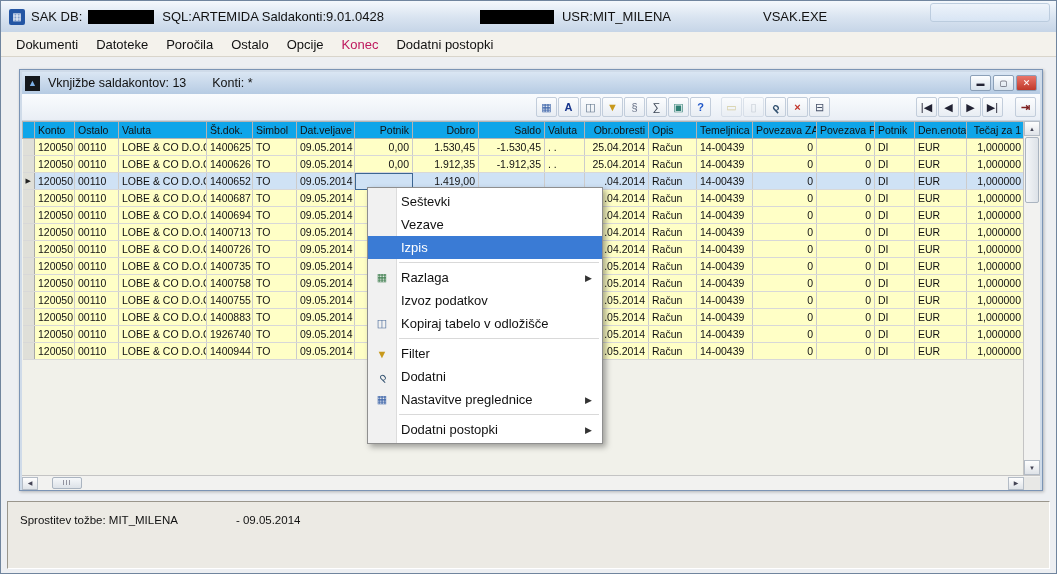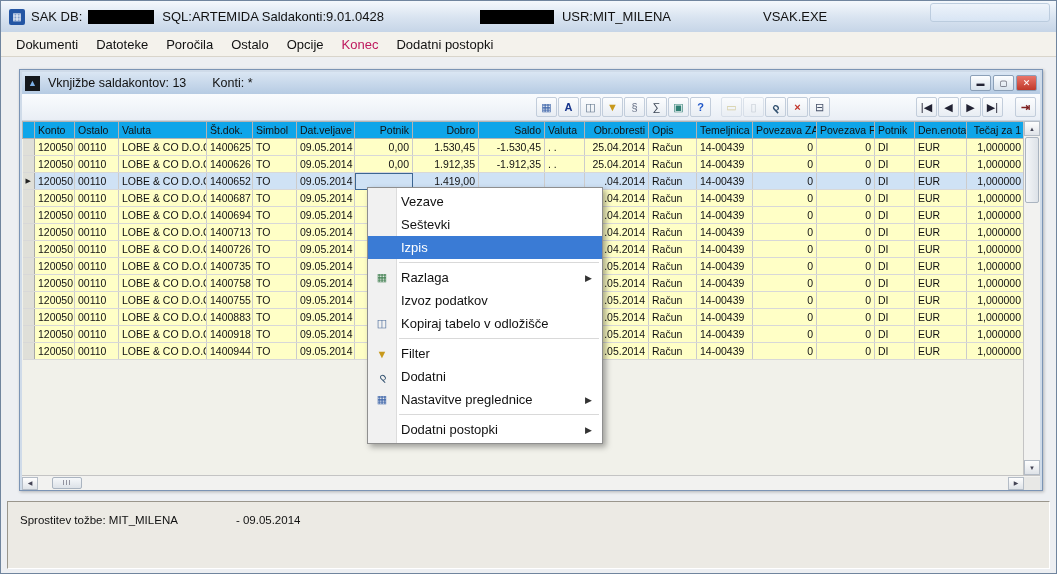--- a/index.html
+++ b/index.html
@@ -458,21 +458,21 @@
                   <td class="r">0</td>
                   <td>DI</td>
                   <td>EUR</td>
                   <td class="r">1,000000</td>
                 </tr>
                 <tr>
                   <td class="mk"></td>
                   <td>120050</td>
                   <td>00110</td>
                   <td>LOBE &amp; CO D.O.O.</td>
-                  <td>1400918</td>
+                  <td>1926740</td>
                   <td>TO</td>
                   <td>09.05.2014</td>
                   <td class="r"></td>
                   <td class="r"></td>
                   <td class="r"></td>
                   <td></td>
                   <td class="r">.05.2014</td>
                   <td>Račun</td>
                   <td>14-00439</td>
                   <td class="r">0</td>
@@ -527,26 +527,26 @@
         <span>Sprostitev tožbe: MIT_MILENA</span>
         <span class="sp-date">- 09.05.2014</span>
       </div>
     </div>
 
   </div>
 
   <div class="cmenu">
       <div class="cm-item">
         <span class="cm-ic"></span>
+        <span class="cm-lb">Seštevki</span>
+        <span class="cm-ar"></span>
+      </div>
+      <div class="cm-item">
+        <span class="cm-ic"></span>
         <span class="cm-lb">Vezave</span>
-        <span class="cm-ar"></span>
-      </div>
-      <div class="cm-item">
-        <span class="cm-ic"></span>
-        <span class="cm-lb">Seštevki</span>
         <span class="cm-ar"></span>
       </div>
       <div class="cm-item hl">
         <span class="cm-ic"></span>
         <span class="cm-lb">Izpis</span>
         <span class="cm-ar"></span>
       </div>
       <div class="cm-sep"></div>
       <div class="cm-item">
         <span class="cm-ic"><span style="color: rgb(63, 127, 79);">▦</span></span>

